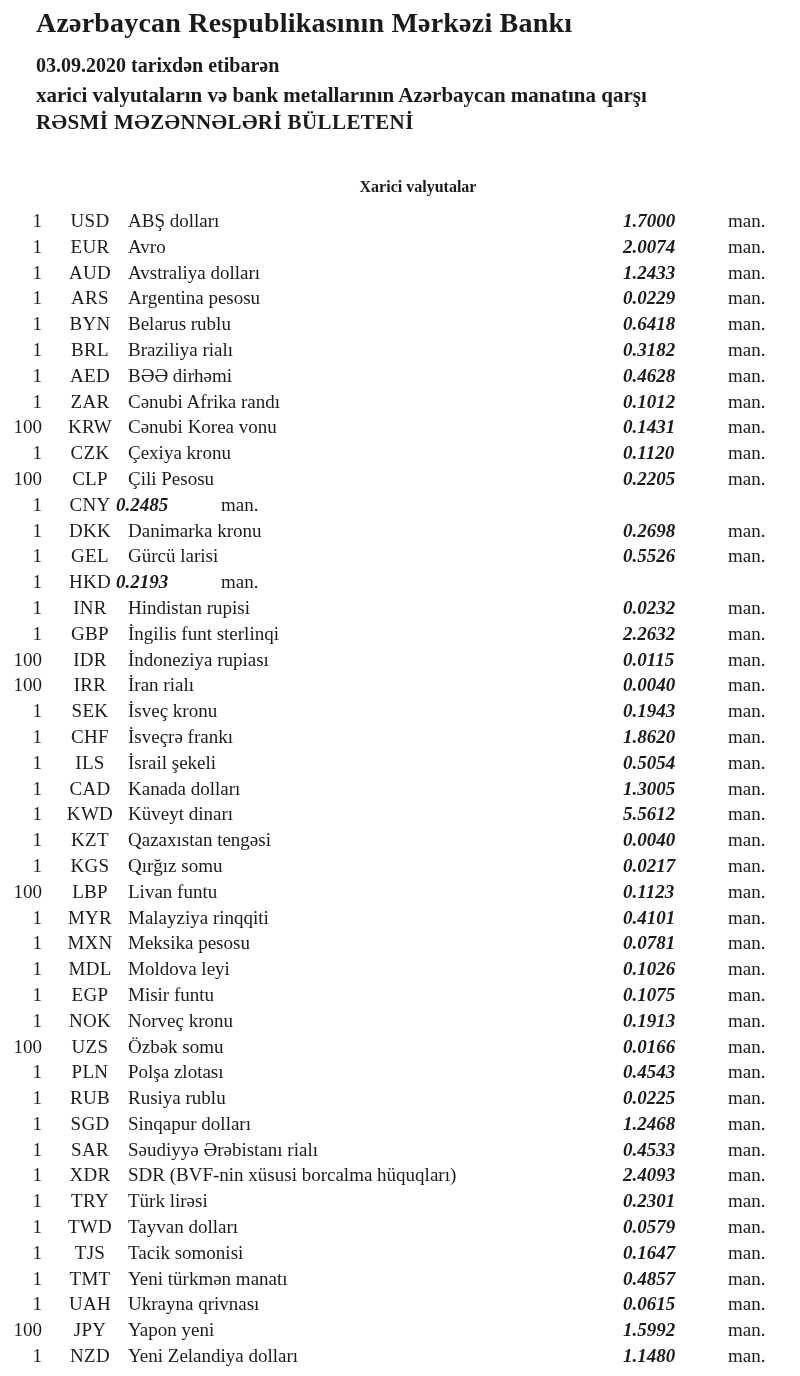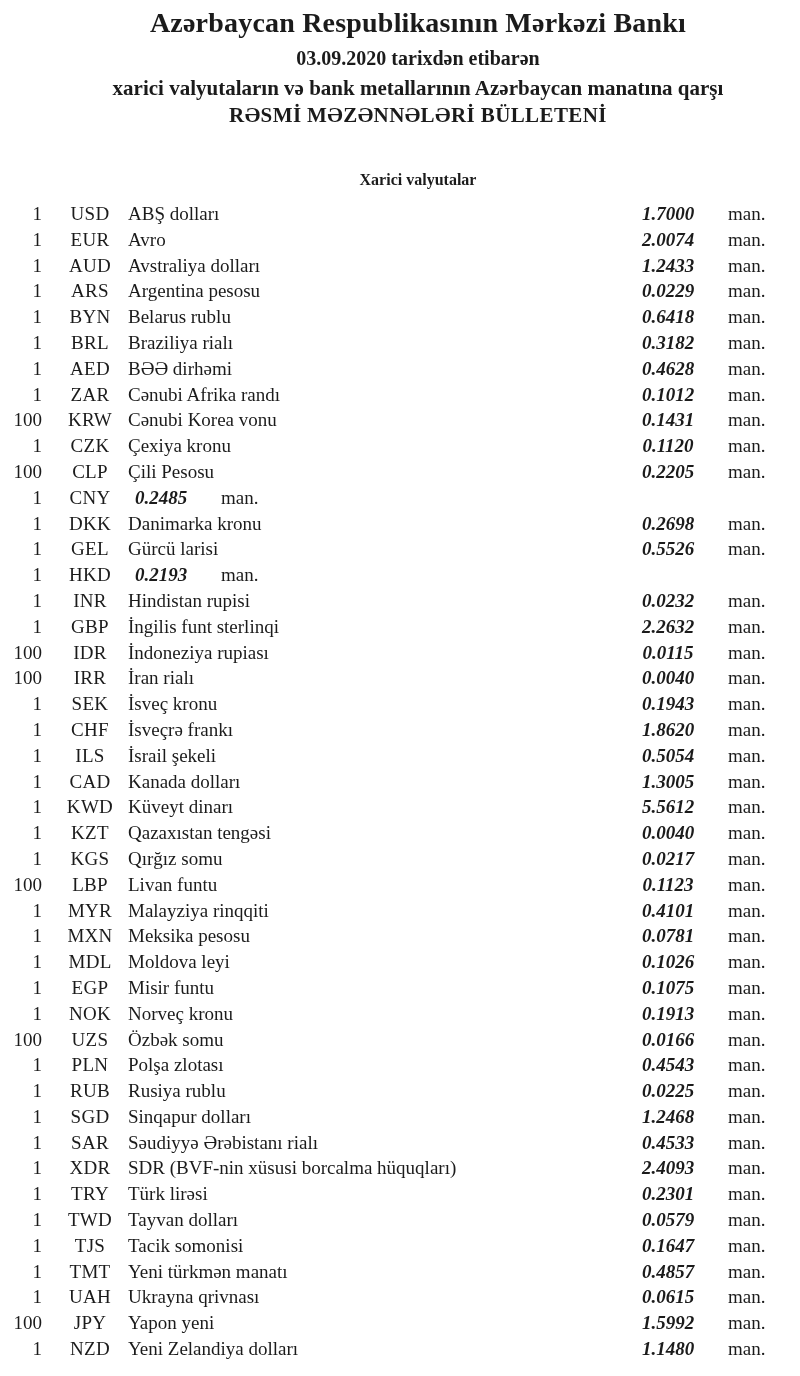--- a/index.html
+++ b/index.html
@@ -13,30 +13,29 @@
     width: 800px;
     height: 1376px;
     background: #ffffff;
     color: #1b1b1b;
     font-family: "Liberation Serif", "DejaVu Serif", serif;
     overflow: hidden;
   }
   .header {
     padding-top: 8px;
     padding-left: 36px;   
-    text-align: center;
   }
   .title {
     font-size: 28px;
     line-height: 30px;
     font-weight: bold;
     letter-spacing: 0.2px;
   }
   .date-line {
-    margin-top: 9px;
+    margin-top: 16px;
     font-size: 20px;
     line-height: 22px;
     font-weight: bold;
   }
   .subtitle {
     margin-top: 8px;
     font-size: 21px;
     line-height: 23px;
     font-weight: bold;
   }
@@ -78,21 +77,21 @@
     flex: none;
     letter-spacing: 0.3px;
   }
   .cell-name {
     margin-left: 12px;
     flex: 1 1 auto;
     overflow: hidden;
   }
   .cell-rate {
     width: 90px;
-    text-align: center;
+    text-align: left;
     flex: none;
     font-weight: bold;
     font-style: italic;
   }
   .cell-unit {
     width: 72px;
     margin-left: 15px;
     flex: none;
   }
 </style>

